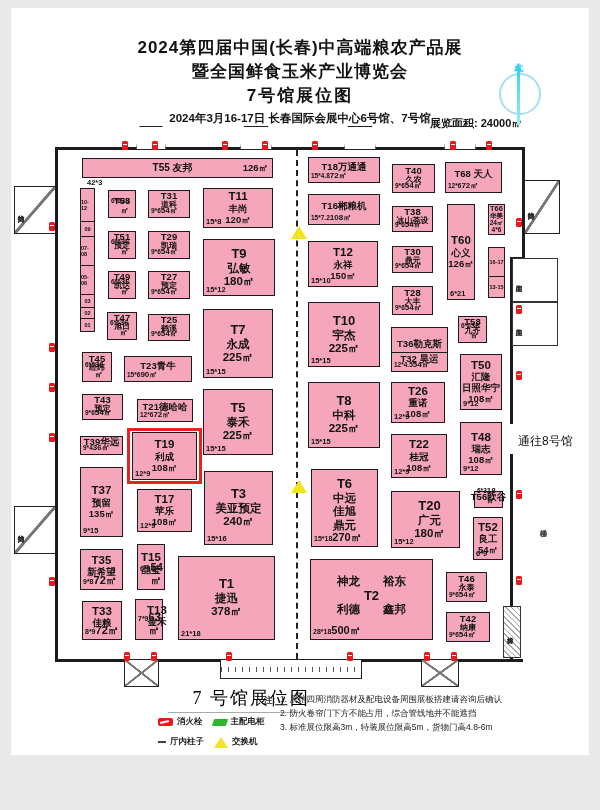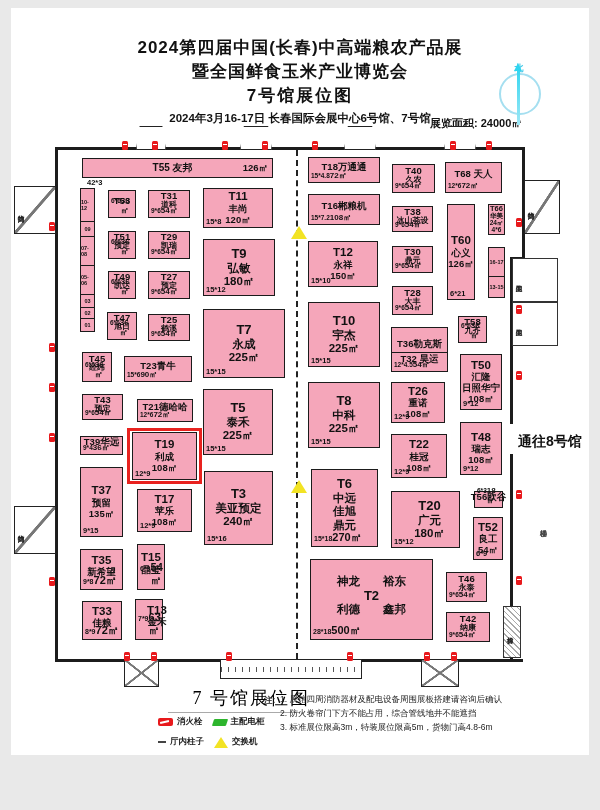--- a/index.html
+++ b/index.html
@@ -56,21 +56,21 @@
         background-image:linear-gradient(to bottom right,transparent 47%,#777 48%,#777 52%,transparent 53%);}
   .vest .vlbl,.room .vlbl,.elev .vlbl{writing-mode:vertical-rl;font-size:6.5px;font-weight:700;color:#222;position:absolute;left:1px;top:50%;transform:translateY(-50%);}
   .canopy{position:absolute;background:#fff;border:1.5px solid #222;box-sizing:border-box;clip-path:polygon(12% 0,88% 0,100% 100%,0 100%);}
   .bvest{position:absolute;background:#fff;border:1.5px solid #222;box-sizing:border-box;
          background-image:linear-gradient(to bottom right,transparent 47%,#777 48%,#777 52%,transparent 53%),linear-gradient(to bottom left,transparent 47%,#777 48%,#777 52%,transparent 53%);}
   .zig{position:absolute;background:#fff;border:1.5px solid #222;box-sizing:border-box;
        background-image:repeating-linear-gradient(90deg,#555 0 1px,transparent 1px 7px);background-size:100% 5px;background-repeat:no-repeat;background-position:center;}
   .room{position:absolute;background:#fff;border:1.5px solid #333;box-sizing:border-box;}
   .elev{position:absolute;background:#fff;border:1.5px solid #333;box-sizing:border-box;
         background-image:repeating-linear-gradient(45deg,#aaa 0 1px,transparent 1px 4px);}
-  .gate8{position:absolute;font-size:14px;font-weight:700;white-space:nowrap;}
+  .gate8{position:absolute;font-size:12px;font-weight:400;white-space:nowrap;}
   .sidelbl{position:absolute;writing-mode:vertical-rl;font-size:7px;font-weight:700;color:#444;}
   
   .ftitle{position:absolute;left:160px;top:686px;width:150px;text-align:right;
           font-family:"Liberation Serif","DejaVu Serif",serif;font-size:18px;color:#000000;letter-spacing:2px;}
   .fline{position:absolute;left:168px;top:712px;width:132px;height:1px;background:#aaa;}
   #legend{position:absolute;left:158px;top:716px;width:145px;display:flex;flex-wrap:wrap;row-gap:8px;column-gap:10px;align-items:center;}
   .lg-item{display:flex;align-items:center;gap:4px;font-size:8.5px;font-weight:700;color:#222;}
   .ic-fire{width:15px;height:8px;background:#e8191c;border-radius:2px;position:relative;}
   .ic-fire::after{content:"";position:absolute;left:2px;top:3px;width:9px;height:1.5px;background:#fff;transform:rotate(-12deg);}
   .ic-pwr{width:14px;height:7px;background:#2db52d;border-radius:1px;transform:skewX(-18deg);}
@@ -209,21 +209,21 @@
       <div class="booth sm" style="left: 148px; top: 314px; width: 42px; height: 27px;">
         <div class="lines pb">
           <div class="ln bid">T25</div>
           <div class="ln">鹤溪</div>
         </div>
         <div class="brow">
           <span class="dm">9*6</span>
           <span class="ar">54㎡</span>
         </div>
       </div>
-      <div class="booth lg" style="left: 203px; top: 309px; width: 82px; height: 69px;">
+      <div class="booth lg" style="left: 203px; top: 309px; width: 70px; height: 69px;">
         <div class="lines">
           <div class="ln bid">T7</div>
           <div class="ln">永成</div>
           <div class="ln">225㎡</div>
         </div>
         <span class="bl-abs">15*15</span>
       </div>
       <div class="booth sm" style="left: 82px; top: 352px; width: 30px; height: 30px;">
         <div class="lines pb">
           <div class="ln bid">T45</div>
@@ -323,20 +323,28 @@
       </div>
       <div class="booth" style="left: 137px; top: 544px; width: 28px; height: 46px;">
         <div class="lines pb">
           <div class="ln bid">T15</div>
           <div class="ln">晶莹</div>
         </div>
         <div class="brow">
           <span class="dm">6*9</span>
           <span class="ar">54㎡</span>
         </div>
+      </div>
+      <div class="booth lg" style="left: 178px; top: 556px; width: 97px; height: 84px;">
+        <div class="lines">
+          <div class="ln bid">T1</div>
+          <div class="ln">捷迅</div>
+          <div class="ln">378㎡</div>
+        </div>
+        <span class="bl-abs">21*18</span>
       </div>
       <div class="booth" style="left: 82px; top: 601px; width: 40px; height: 39px;">
         <div class="lines pb">
           <div class="ln bid">T33</div>
           <div class="ln">佳粮</div>
         </div>
         <div class="brow">
           <span class="dm">8*9</span>
           <span class="ar">72㎡</span>
         </div>

